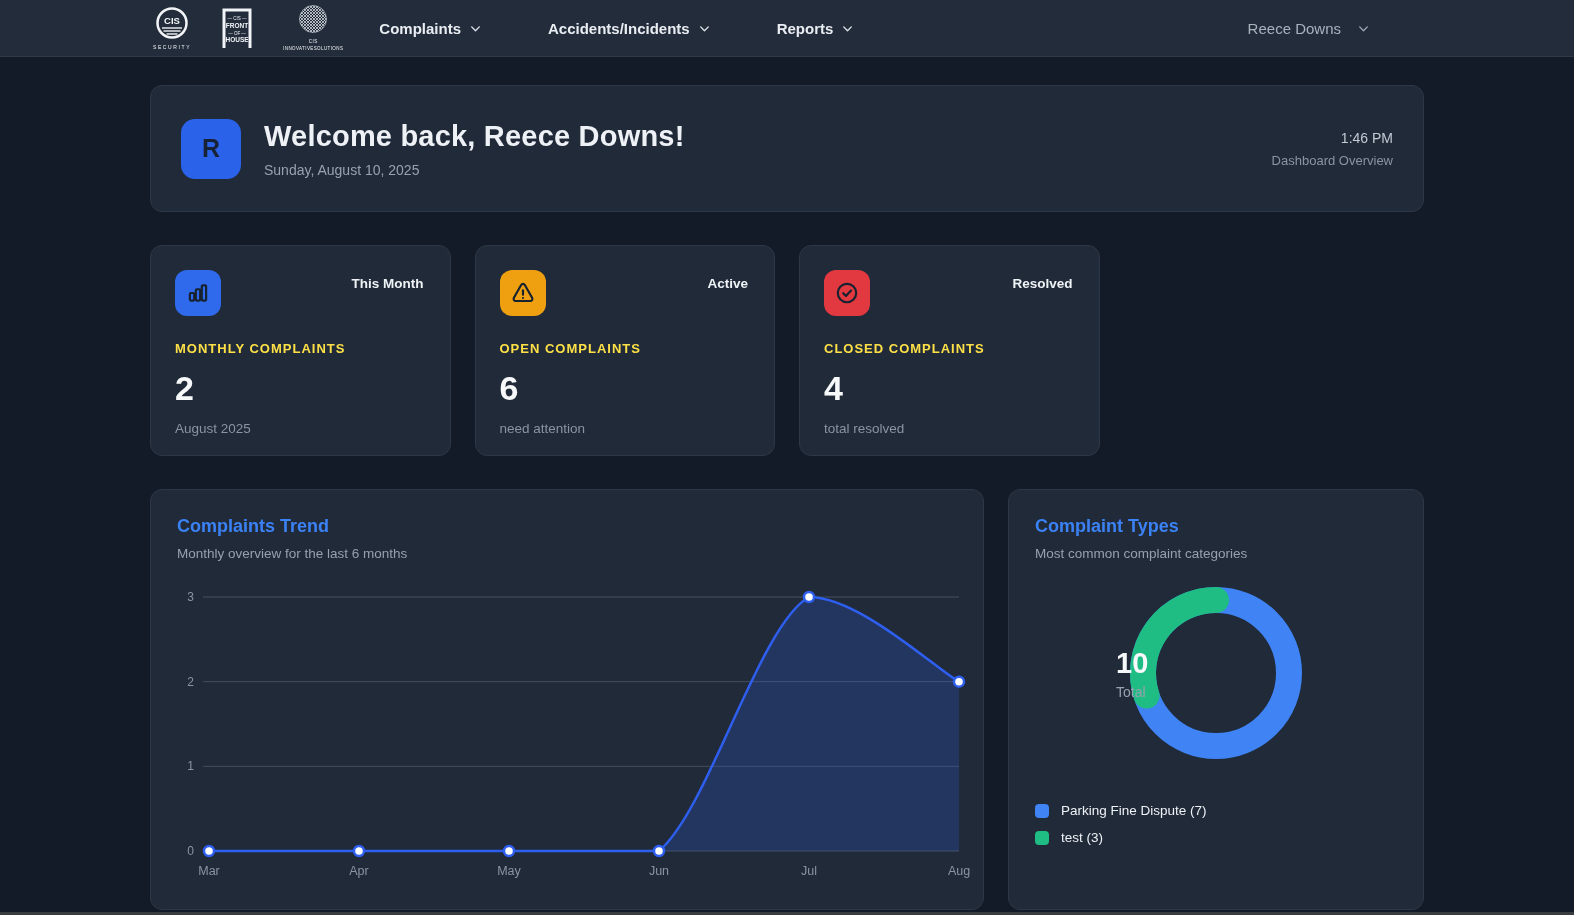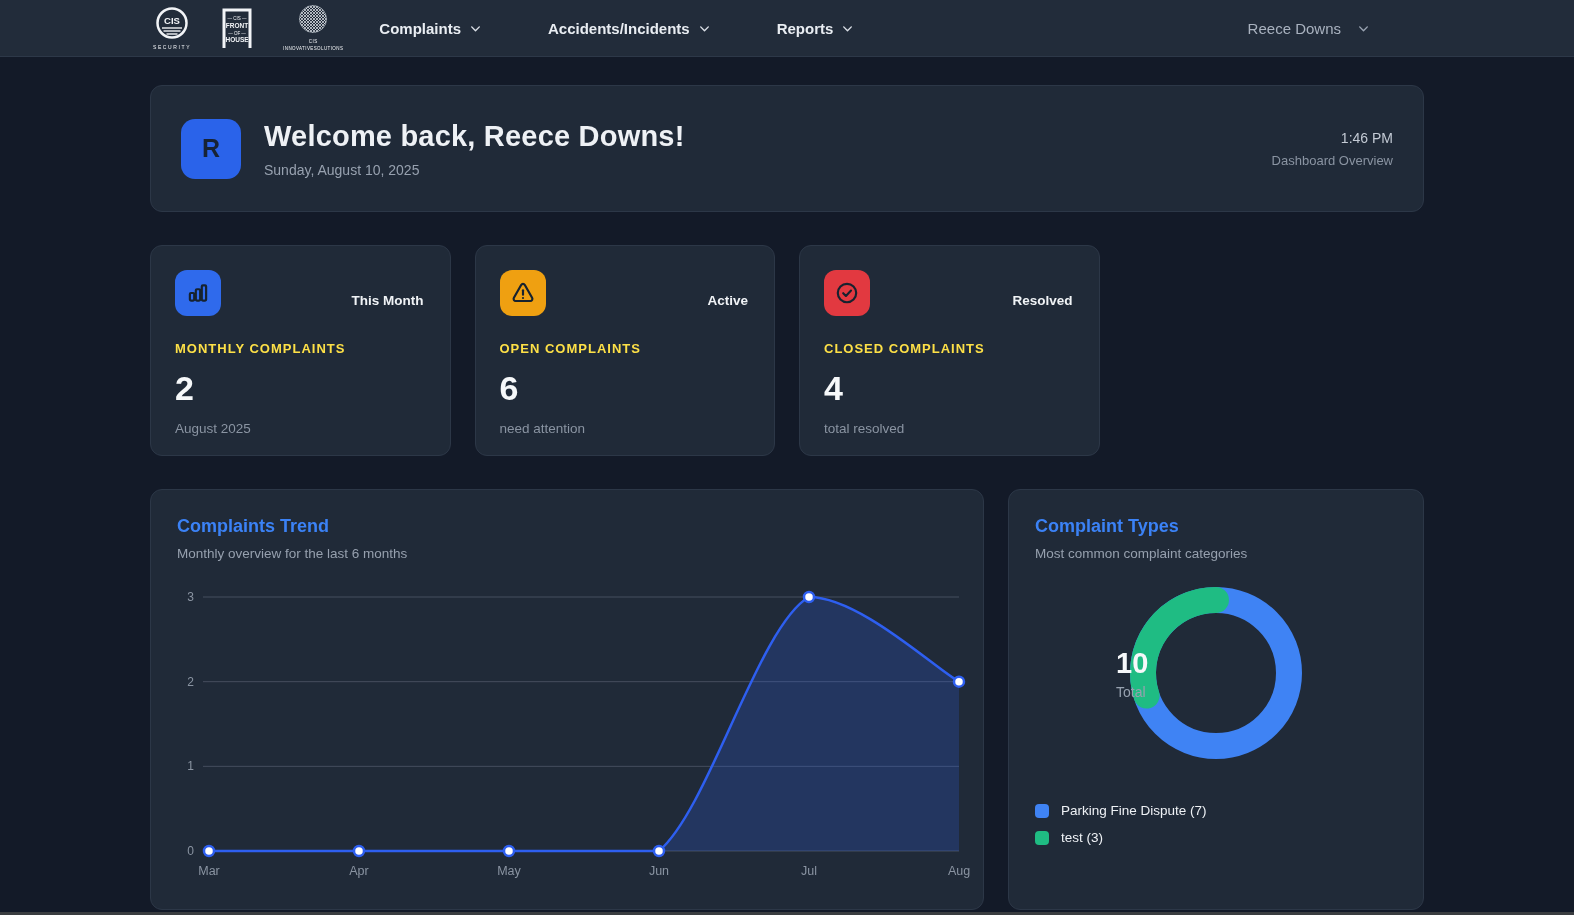--- a/index.html
+++ b/index.html
@@ -42,21 +42,21 @@
   .welcome-time { font-size: 14px; color: #c3cad4; }
   .welcome-context { font-size: 13px; color: #8a94a2; margin-top: 7px; }
   
   .stats { display: grid; grid-template-columns: repeat(4, 1fr); gap: 24px; margin-top: 33px; }
   .stat-card { height: 211px; padding: 24px; position: relative; }
   .stat-icon {
     width: 46px; height: 46px; border-radius: 12px;
     display: flex; align-items: center; justify-content: center;
   }
   .stat-icon svg { width: 26px; height: 26px; stroke: #16222f; stroke-width: 2; fill: none; stroke-linecap: round; stroke-linejoin: round; }
-  .stat-badge { position: absolute; top: 47px; right: 26px; font-size: 13.5px; font-weight: 700; color: #f0f3f6; }
+  .stat-badge { position: absolute; top: 30px; right: 26px; font-size: 13.5px; font-weight: 700; color: #f0f3f6; }
   .stat-label { margin-top: 25px; font-size: 13px; font-weight: 600; letter-spacing: 1px; color: #fde047; }
   .stat-value { margin-top: 13px; font-size: 34px; font-weight: 700; color: #f6f8fa; letter-spacing: 0.3px; }
   .stat-sub { margin-top: 13px; font-size: 13.5px; color: #8a94a2; }
   
   .charts { display: grid; grid-template-columns: 1fr 416px; gap: 24px; margin-top: 33px; }
   .chart-card { height: 421px; padding: 26px; overflow: hidden; }
   .chart-title { font-size: 18px; font-weight: 700; color: #3b82f6; }
   .chart-subtitle { font-size: 13.5px; color: #96a0ae; margin-top: 9px; }
   .trend-wrap { margin-top: 22px; }
   .trend-wrap svg { overflow: visible; display: block; }

